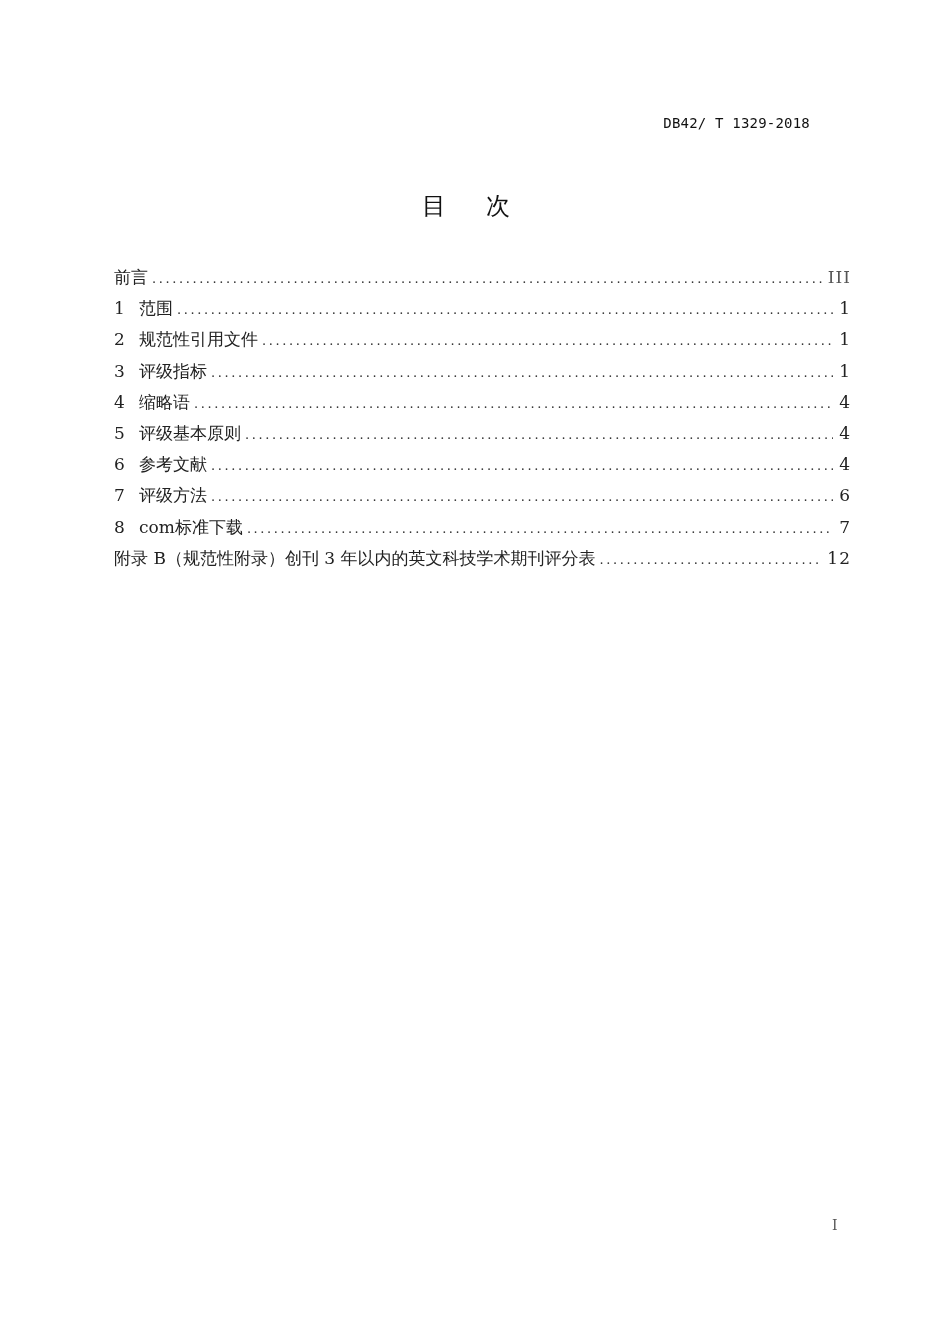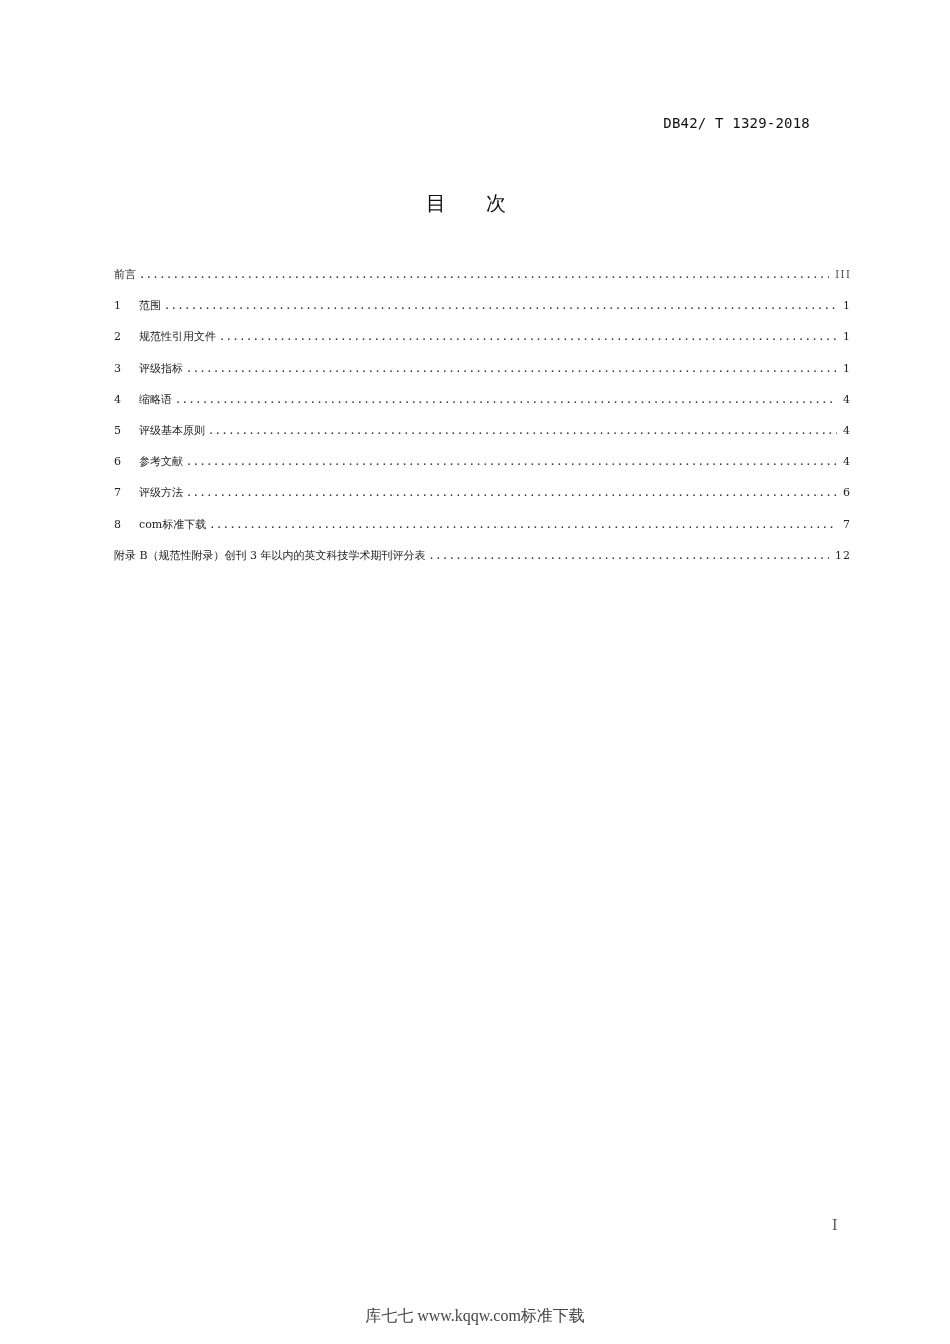--- a/index.html
+++ b/index.html
@@ -7,26 +7,26 @@
     .page { position: absolute; left: 0; top: 0; width: 950px; height: 1344px; background: #fff; }
     .doc-code {
       position: absolute; top: 115px; right: 140px;
       font-family: "DejaVu Sans Mono", "Liberation Mono", monospace;
       font-size: 14px; color: #111; letter-spacing: 0.2px;
     }
     .toc-title {
       position: absolute; top: 190px; left: 0; width: 100%;
       text-align: center;
       font-family: "DejaVu Sans", sans-serif;
-      font-size: 20px; color: #111; letter-spacing: 40px; padding-left: 22px; box-sizing: border-box;
+      font-size: 24px; color: #111; letter-spacing: 40px; padding-left: 22px; box-sizing: border-box;
     }
     .toc {
       position: absolute; top: 266px; left: 114px; width: 737px;
       font-family: "DejaVu Serif", "Liberation Serif", serif;
-      font-size: 11px; color: #222;
+      font-size: 17px; color: #222;
     }
     .toc-row {
       display: flex; align-items: baseline; height: 31.2px;
       white-space: nowrap;
     }
     .toc-num { display: inline-block; width: 25px; flex: none; }
     .toc-label { flex: none; }
     .toc-dots {
       flex: 1 1 auto; overflow: hidden; margin: 0 6px 0 4px;
       color: #333; letter-spacing: 2.6px; font-size: 13px;
@@ -112,14 +112,13 @@
     </div>
     <div class="toc-row">
       <span class="toc-label">附录 B（规范性附录）创刊 3 年以内的英文科技学术期刊评分表</span>
       <span class="toc-dots"></span>
       <span class="toc-page">12</span>
     </div>
   </div>
 
   <div class="page-num">I</div>
 
-  <div class="watermark">库七七  www.kqqw.com标准下载</div>
 </div>
 
 </body></html>

